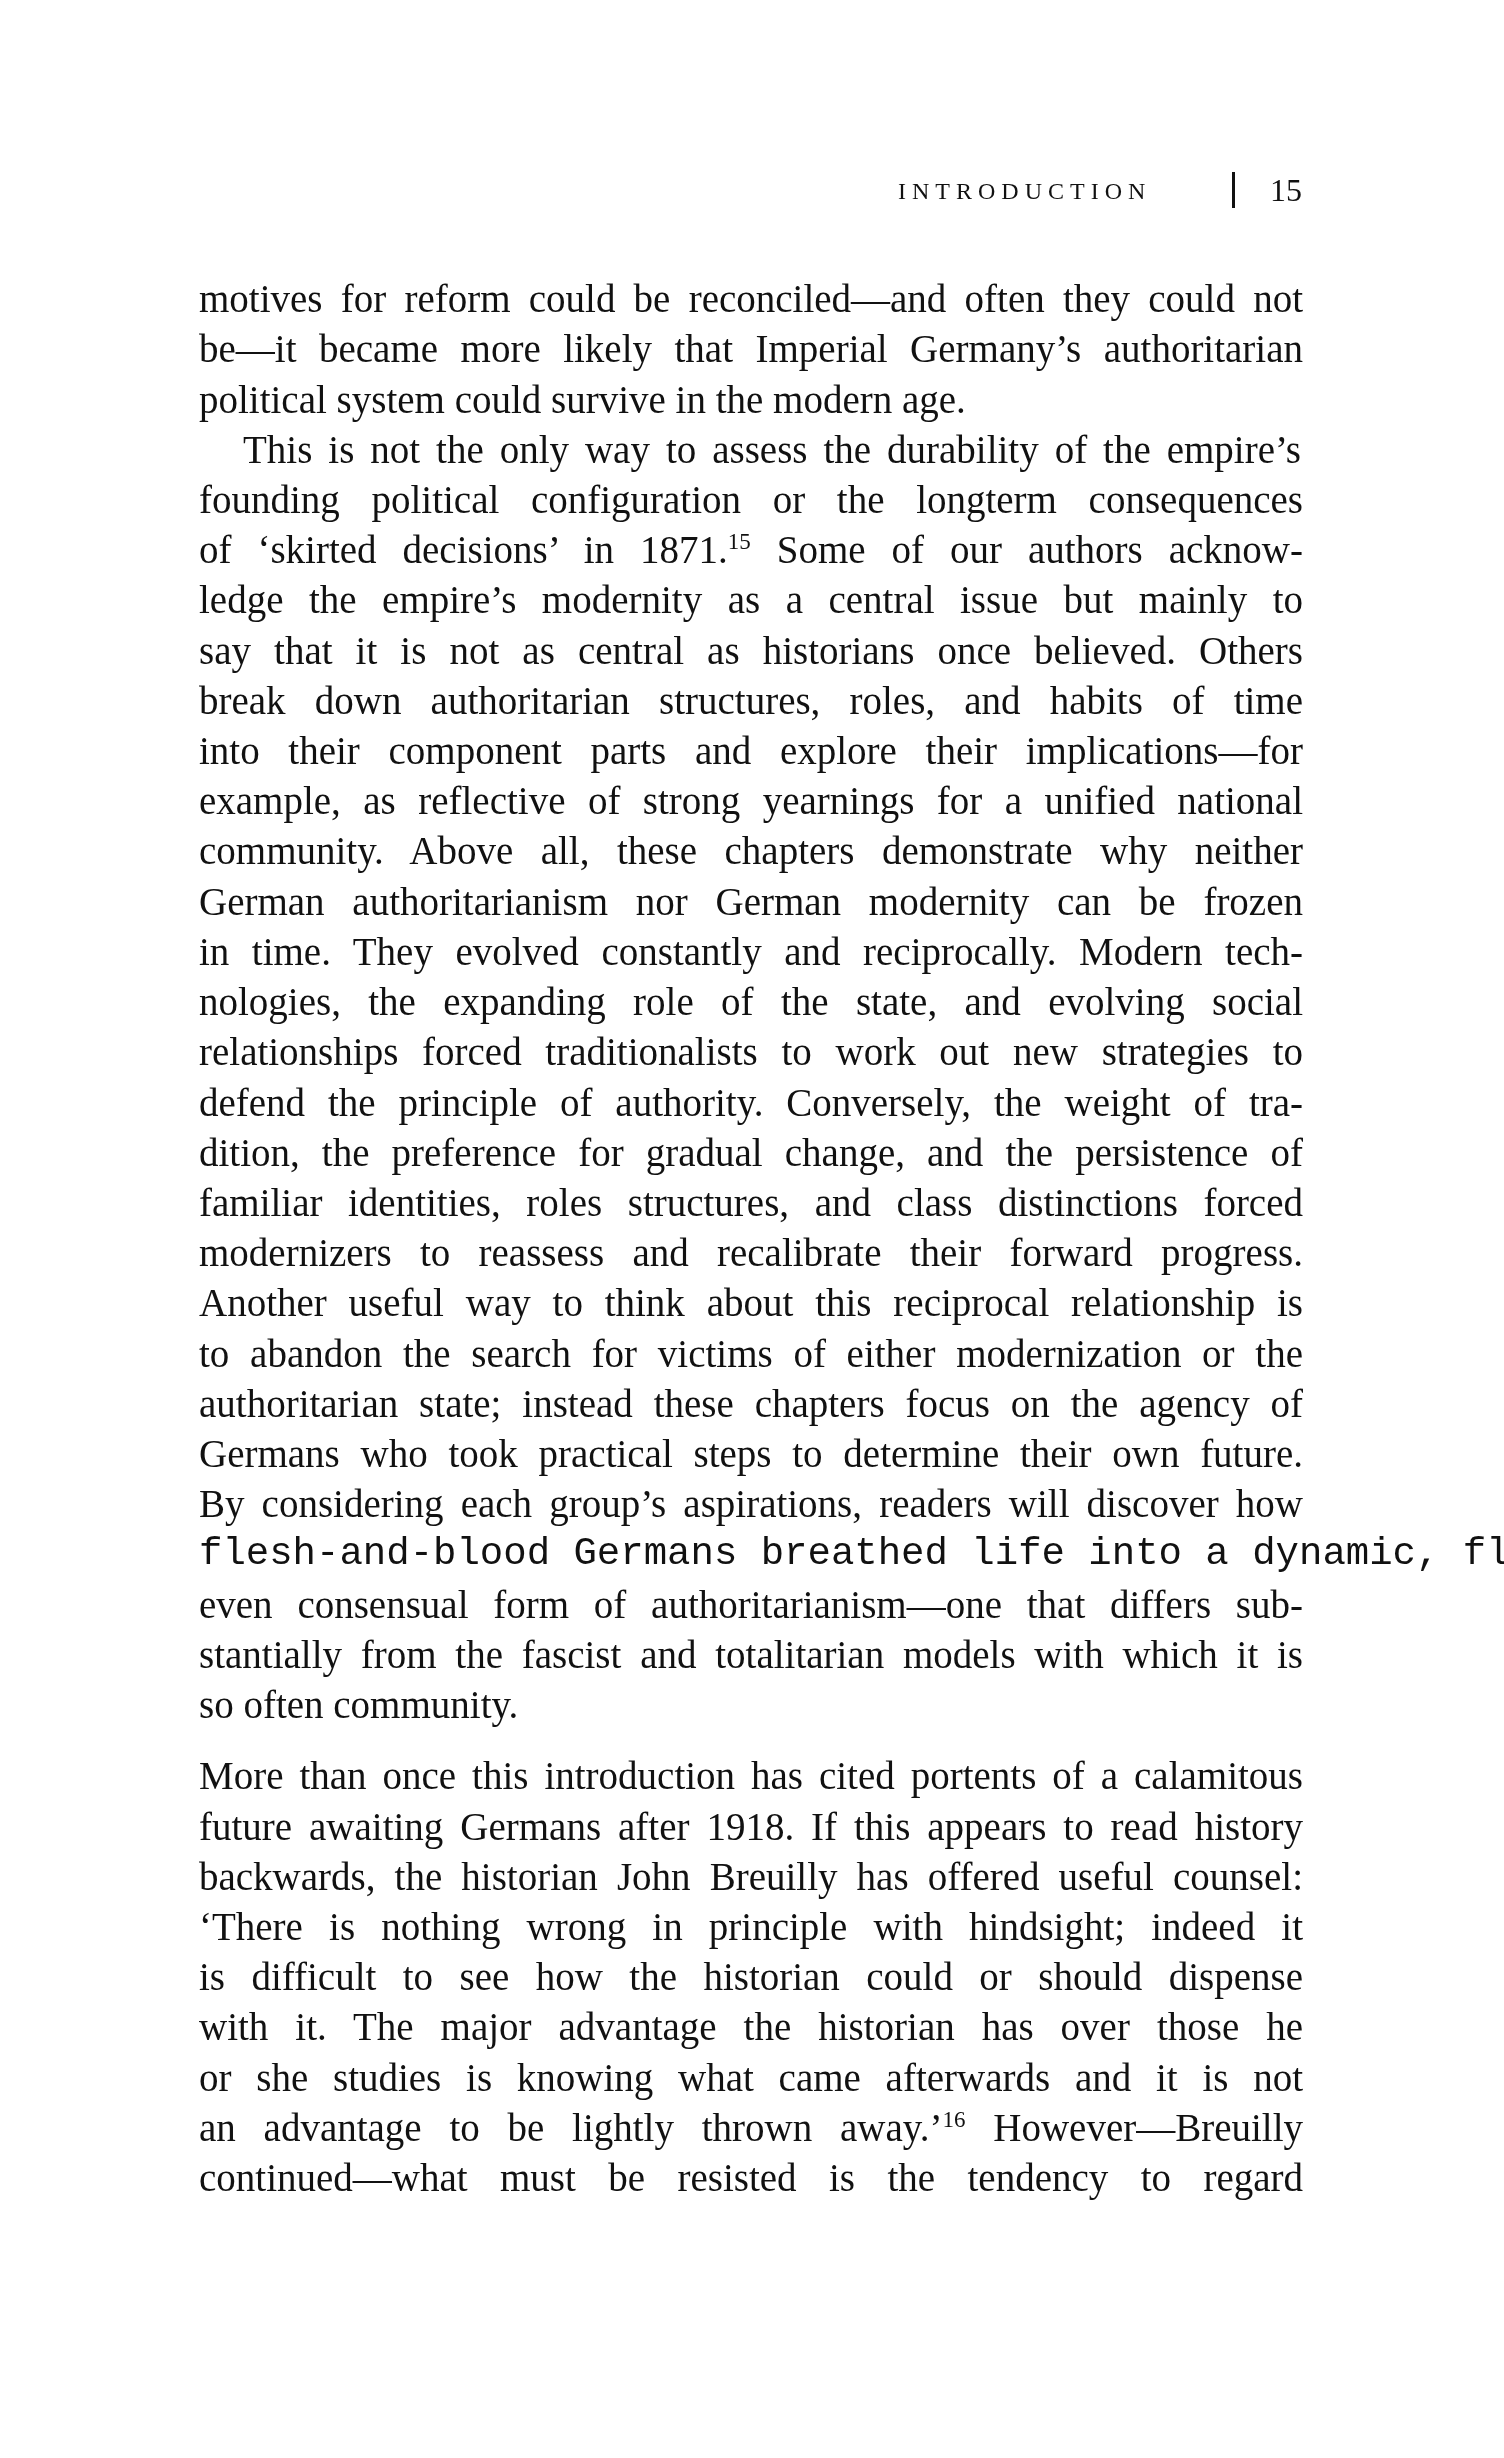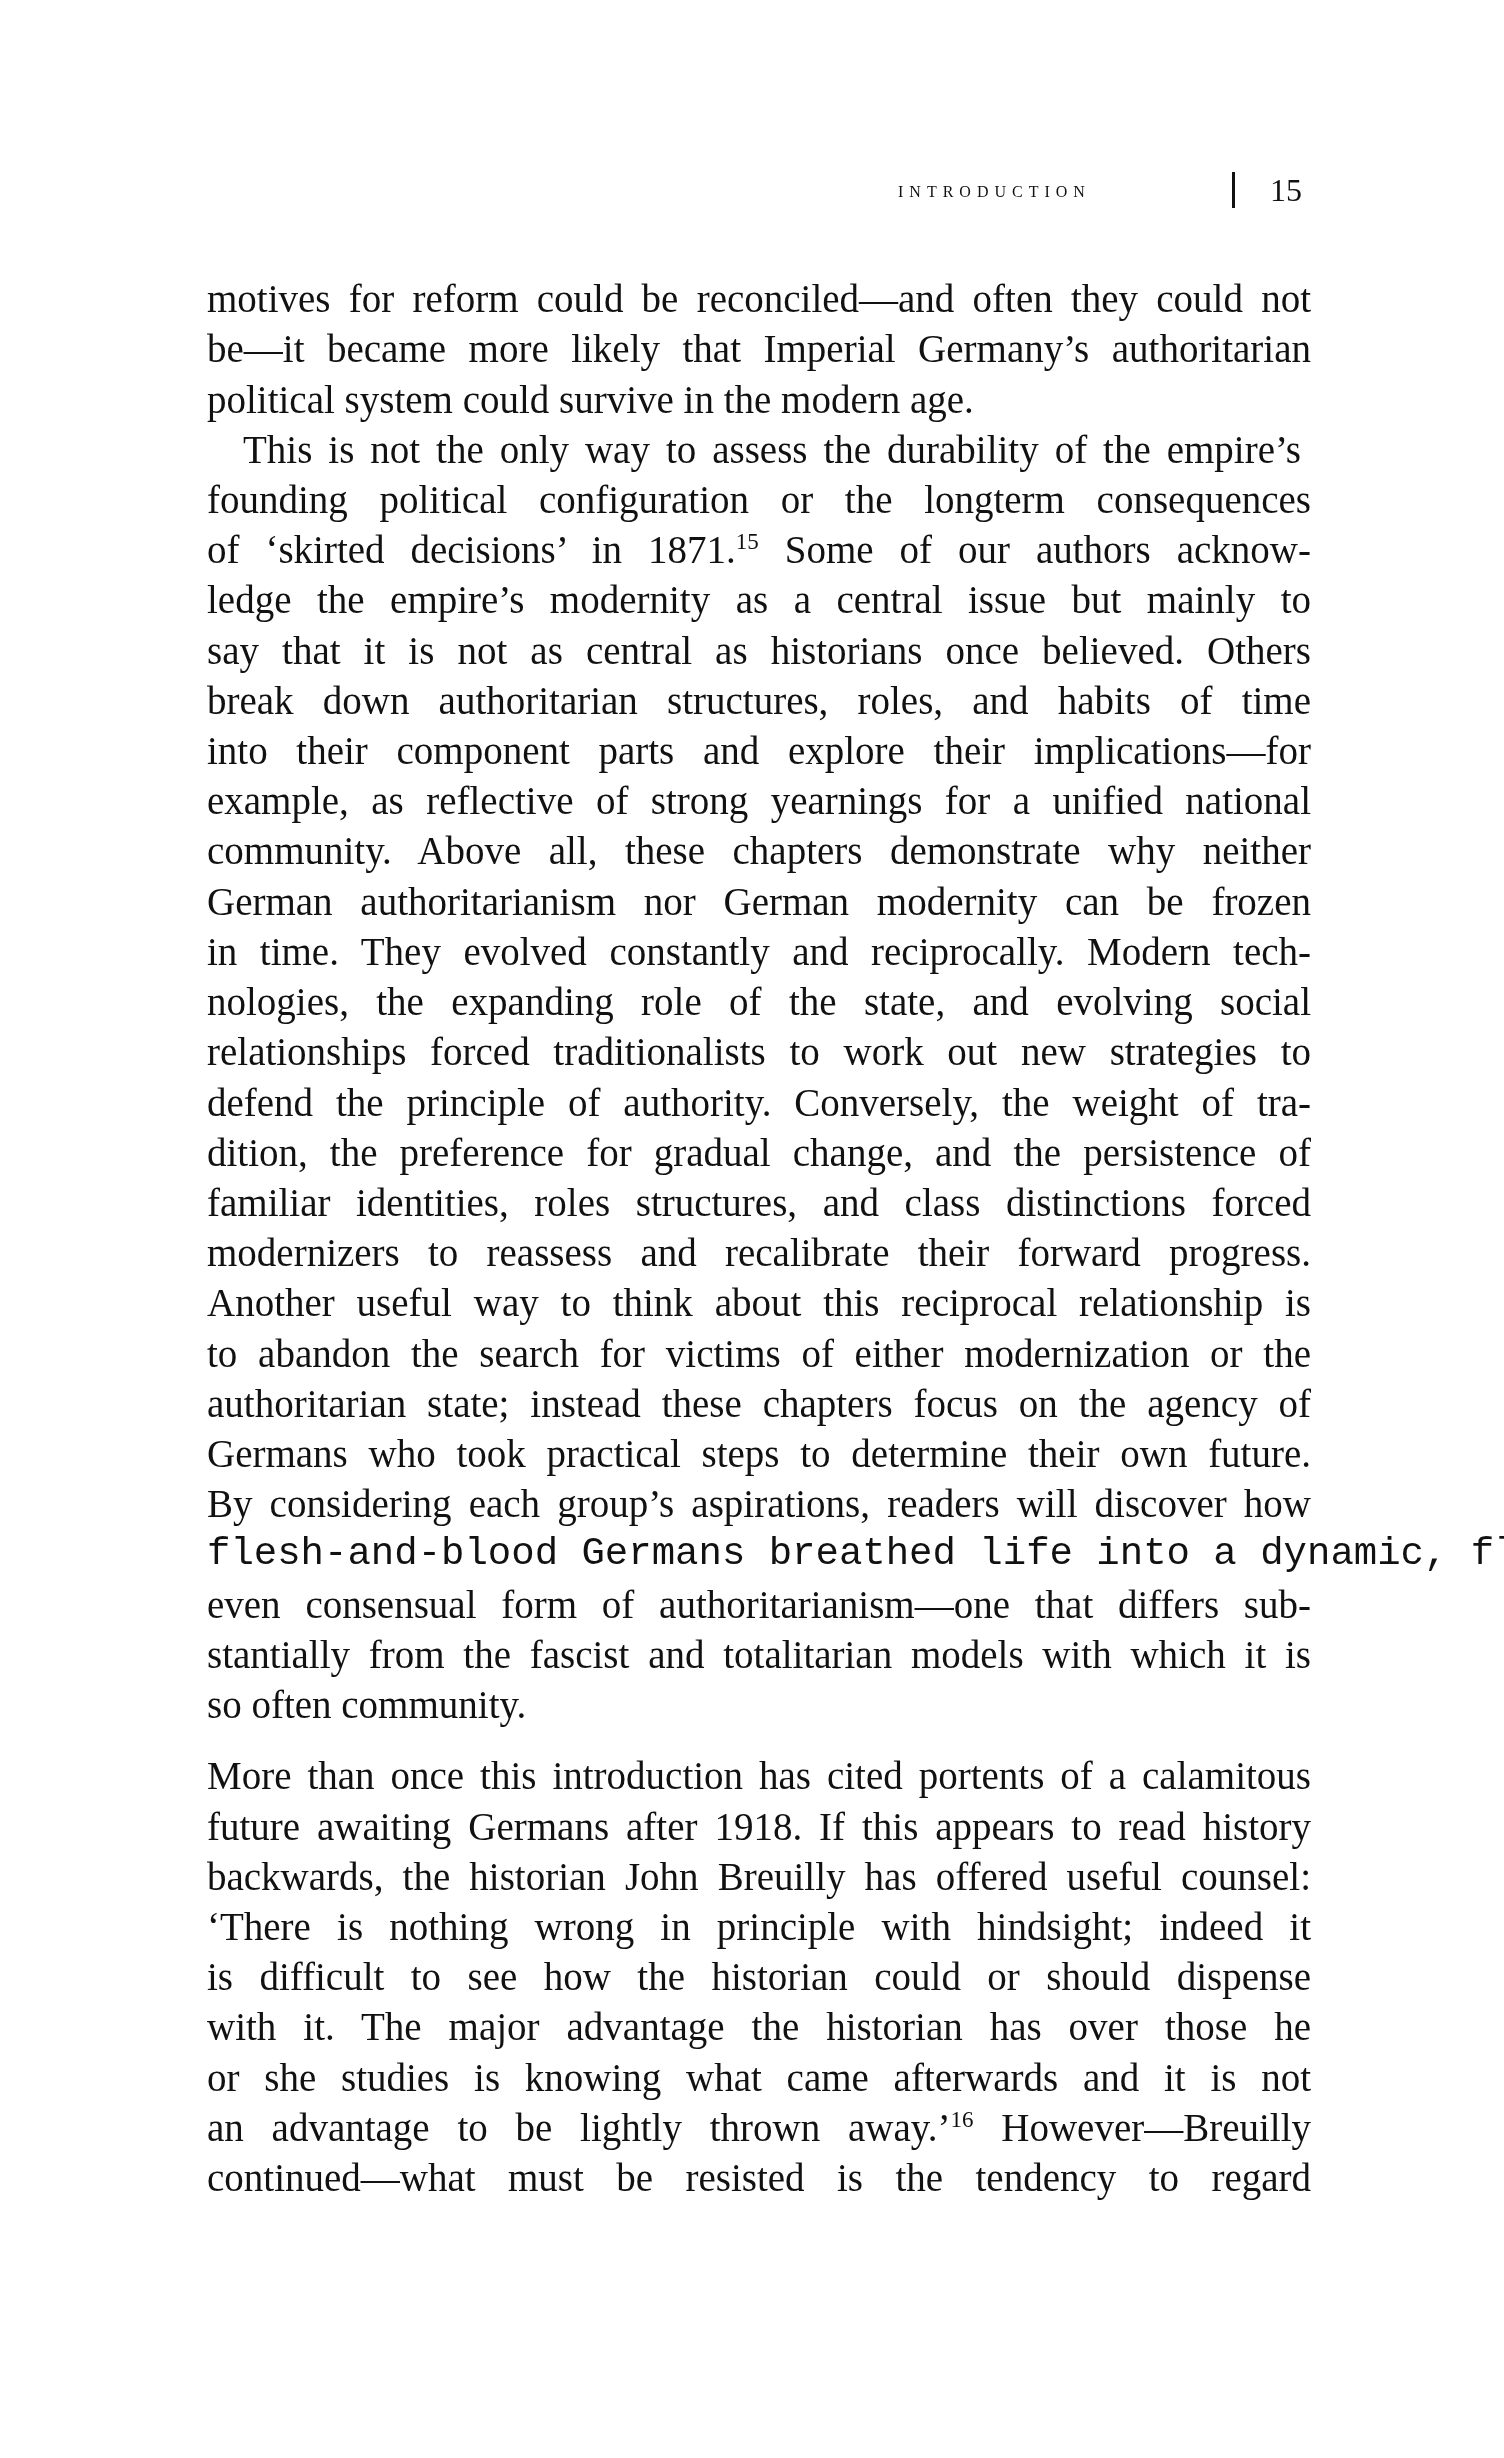--- a/index.html
+++ b/index.html
@@ -1,28 +1,28 @@
 <!DOCTYPE html>
 <html><head>
 <meta charset="utf-8">
 <style>
   html, body { margin: 0; padding: 0; background: #ffffff; }
   body { width: 1504px; height: 2458px; position: relative; overflow: hidden; }
   .page { position: absolute; left: 0; top: 0; width: 1504px; height: 2458px; background: #fff; color: #111; }
 
   .running-head { position: absolute; top: 170px; left: 869px; width: 433px; height: 39px;
     font-family: "Liberation Serif", "DejaVu Serif", serif; color: #111; }
-  .rh-title { position: absolute; left: 29px; top: 7.7px; font-size: 16px; letter-spacing: 6px;
+  .rh-title { position: absolute; left: 29px; top: 7.7px; font-size: 24px; letter-spacing: 6px;
     line-height: 27px; font-weight: normal; }
   .rh-sep { position: absolute; left: 363px; top: 1.9px; width: 2.9px; height: 36px; background: #111; }
   .rh-page { position: absolute; right: 0; top: 2.9px; font-size: 32px; line-height: 35px; }
 
   .body-text { position: absolute; left: 198px; width: 1104px;
     font-family: "Liberation Serif", "DejaVu Serif", serif; font-size: 39px; color: #111; }
-  .line { position: absolute; left: 9px; width: 1104px; height: 50px; line-height: 50px;
+  .line { position: absolute; left: 1px; width: 1104px; height: 50px; line-height: 50px;
     white-space: nowrap; text-align: justify; text-align-last: justify; }
   .line.last { text-align-last: left; }
   .line.indent { left: 45px; width: 1058px; }
   .line sup { font-size: 23px; line-height: 0; vertical-align: 14.5px; }
 </style>
 </head>
 <body>
 
 <div class="page">
 

